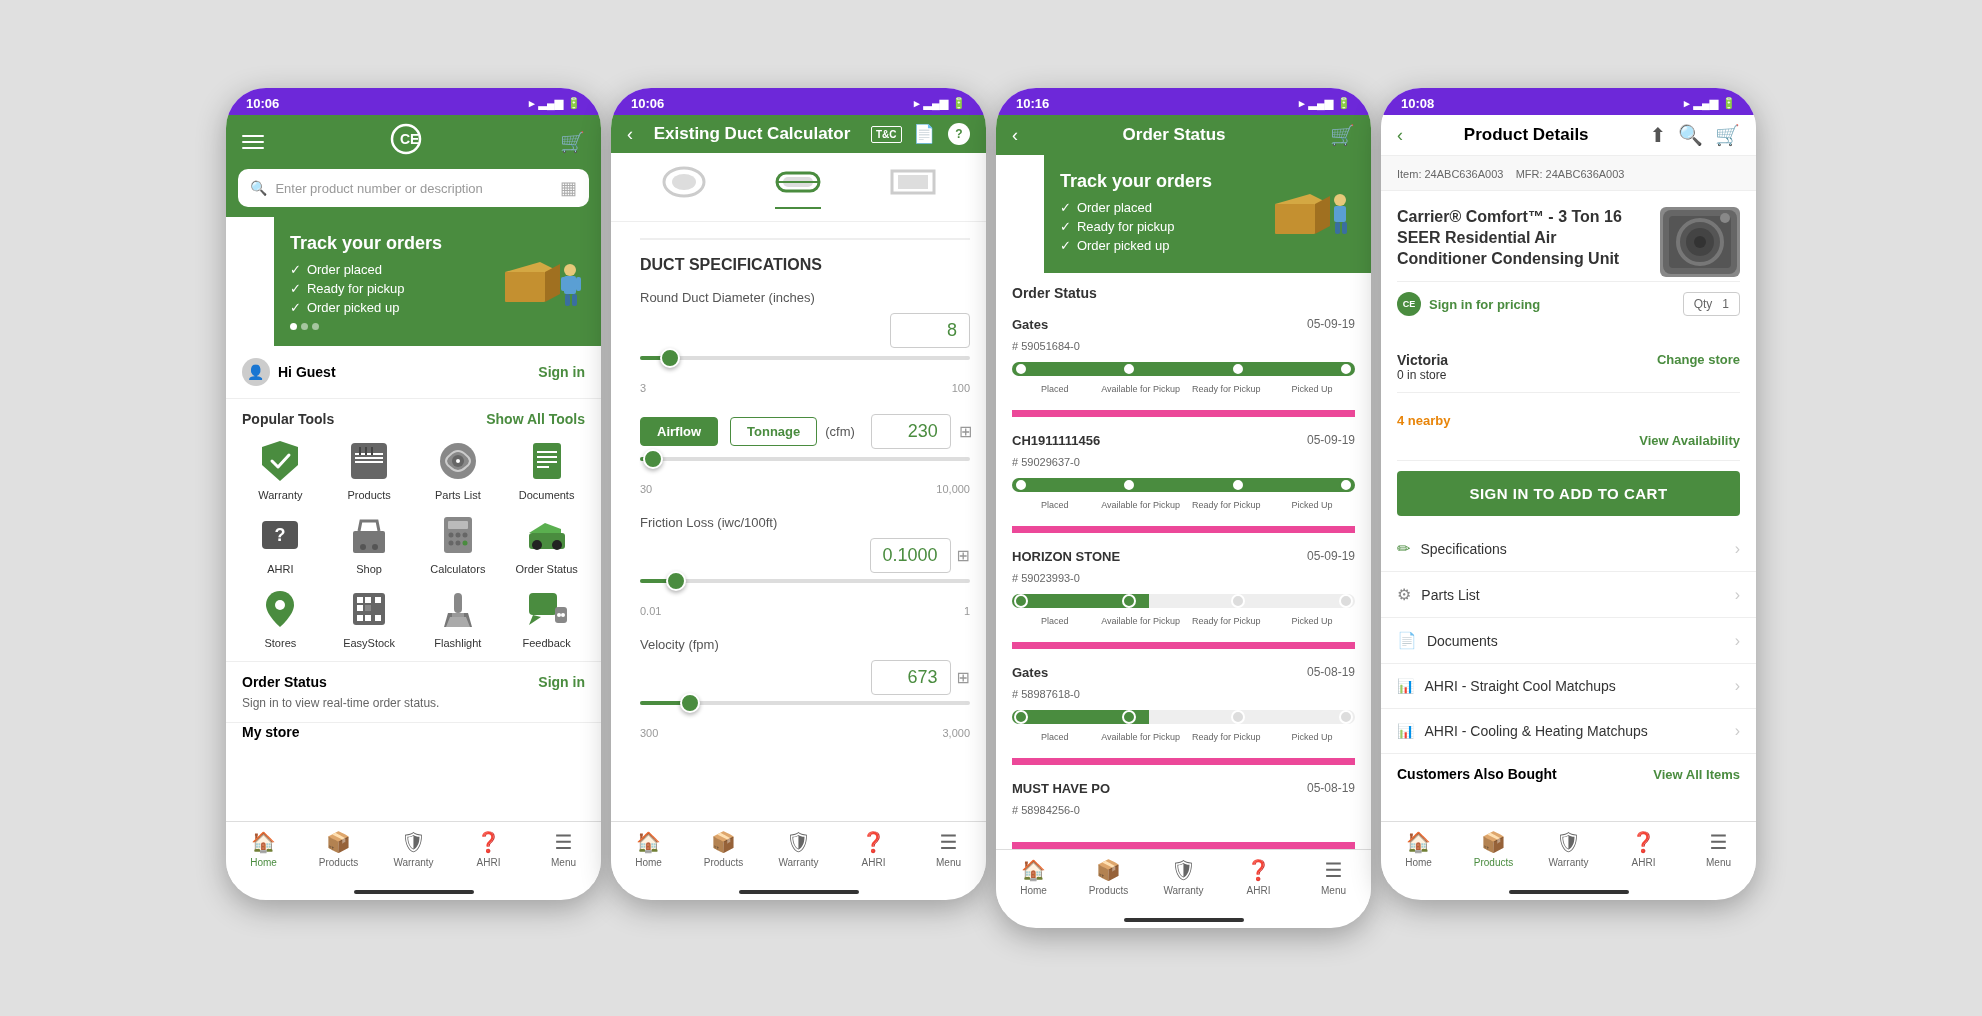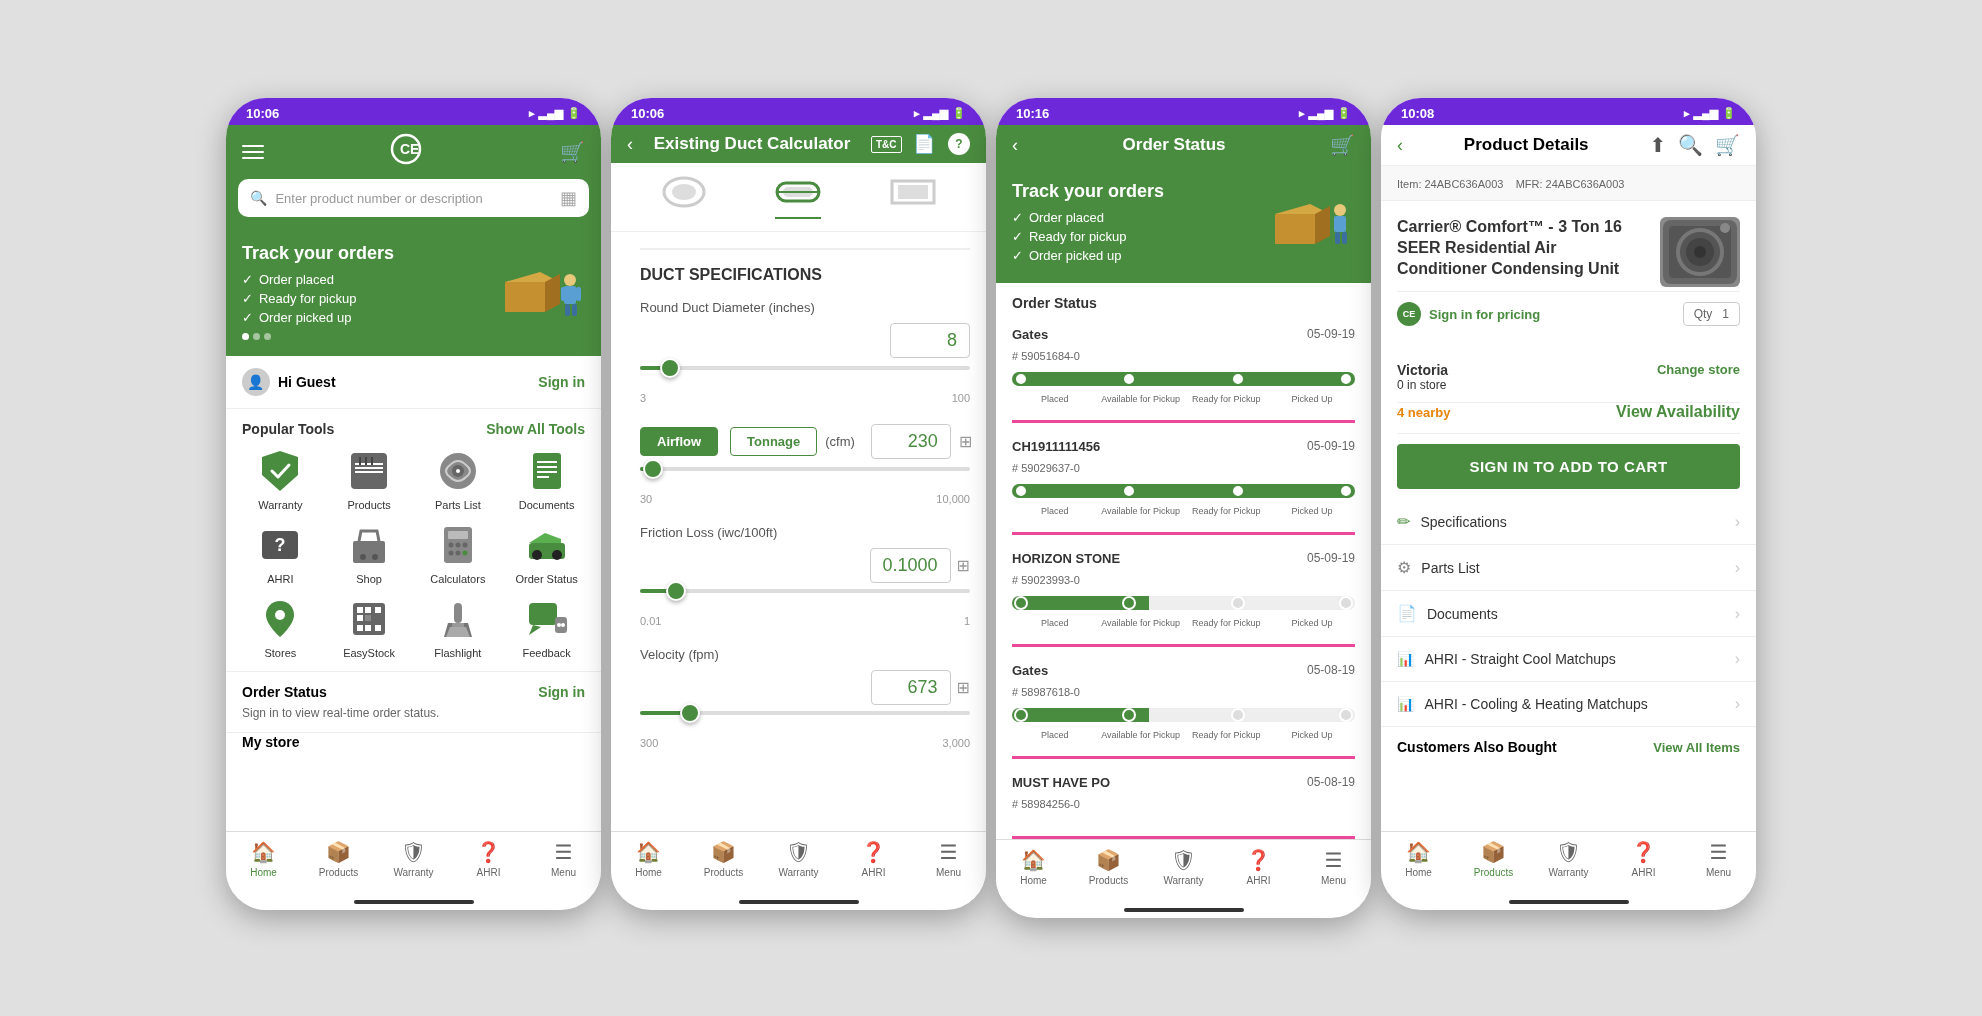--- a/index.html
+++ b/index.html
@@ -81,20 +81,21 @@
       color: #999;
     }
     
     .banner-green {
       background: #4a8c3f;
       padding: 16px;
       display: flex;
       justify-content: space-between;
       align-items: center;
       color: white;
+      margin-left: 48px;
     }
     .banner-text h2 { font-size: 18px; font-weight: 700; margin-bottom: 8px; }
     .banner-text .check-item {
       display: flex;
       align-items: center;
       gap: 6px;
       font-size: 13px;
       margin-bottom: 4px;
     }
     .banner-dots {
@@ -170,21 +171,21 @@
     .slider-fill { height: 4px; background: #4a8c3f; border-radius: 2px; position: absolute; left: 0; }
     .slider-thumb { width: 20px; height: 20px; background: #4a8c3f; border-radius: 50%; position: absolute; top: -8px; border: 2px solid white; box-shadow: 0 2px 4px rgba(0,0,0,0.3); }
     .slider-range { display: flex; justify-content: space-between; margin-top: 6px; font-size: 11px; color: #999; }
     .toggle-row { display: flex; gap: 12px; align-items: flex-start; }
     .toggle-btn { padding: 6px 16px; border-radius: 4px; font-size: 13px; font-weight: 600; border: 1px solid #4a8c3f; cursor: pointer; }
     .toggle-btn.active { background: #4a8c3f; color: white; }
     .toggle-btn.inactive { background: white; color: #4a8c3f; }
     .cfm-label { font-size: 13px; color: #555; }
     .calc-icon { font-size: 16px; color: #999; }
     .order-list { padding: 0 16px; overflow-y: auto; }
-    .order-card { padding: 16px 0; border-bottom: 3px solid #ec4899; }
+    .order-card { padding: 16px 0; border-bottom: 7px solid #ec4899; }
     .order-card-header { display: flex; justify-content: space-between; margin-bottom: 8px; }
     .order-company { font-size: 13px; font-weight: 700; color: #333; }
     .order-date { font-size: 12px; color: #666; }
     .order-number { font-size: 11px; color: #666; margin-bottom: 10px; }
     .progress-labels { display: flex; justify-content: space-between; margin-top: 8px; }
     .progress-label { font-size: 9px; color: #666; text-align: center; flex: 1; }
     
     .product-meta { padding: 8px 16px; background: #f8f8f8; border-bottom: 1px solid #eee; }
     .product-meta-text { font-size: 11px; color: #666; }
     .product-main { padding: 16px; }
@@ -214,21 +215,21 @@
     
     .cart-icon { font-size: 20px; color: white; cursor: pointer; }
     
     .back-arrow { font-size: 18px; color: white; cursor: pointer; font-weight: 300; }
     .back-arrow.dark { color: #4a8c3f; }
     .duct-header-icons { display: flex; gap: 12px; align-items: center; }
     .tc-box { border: 1px solid white; color: white; font-size: 10px; font-weight: 700; padding: 2px 4px; border-radius: 2px; }
     .question-box { width: 22px; height: 22px; border-radius: 50%; background: white; color: #4a8c3f; display: flex; align-items: center; justify-content: center; font-size: 12px; font-weight: 700; }
     
     .change-store { color: #4a8c3f; font-size: 13px; font-weight: 600; }
-    .view-avail { color: #4a8c3f; font-size: 16px; font-weight: 600; text-align: right; }
+    .view-avail { color: #4a8c3f; font-size: 13px; font-weight: 600; text-align: right; margin-top: 40px; }
     
     .home-indicator { height: 4px; width: 120px; background: #333; border-radius: 2px; margin: 6px auto; }
   </style>
 </head>
 <body>
 
 <div class="screens-container">
 
   <div class="phone-screen">
 

